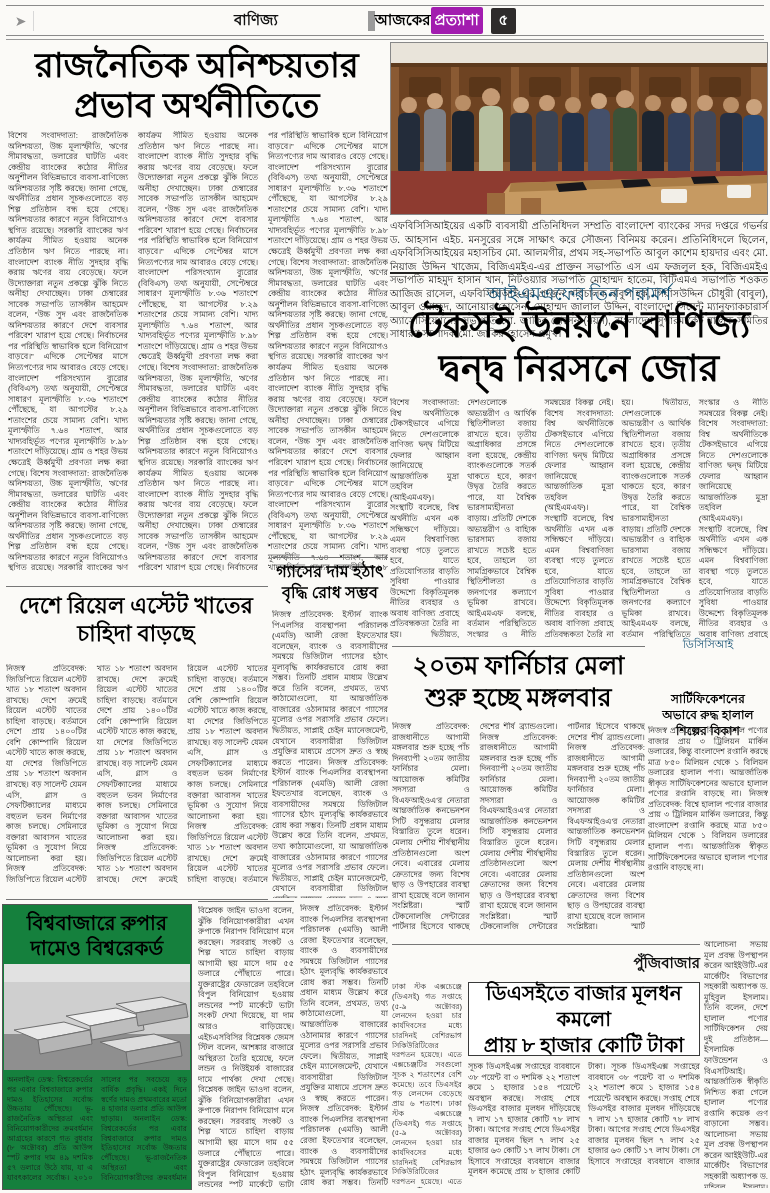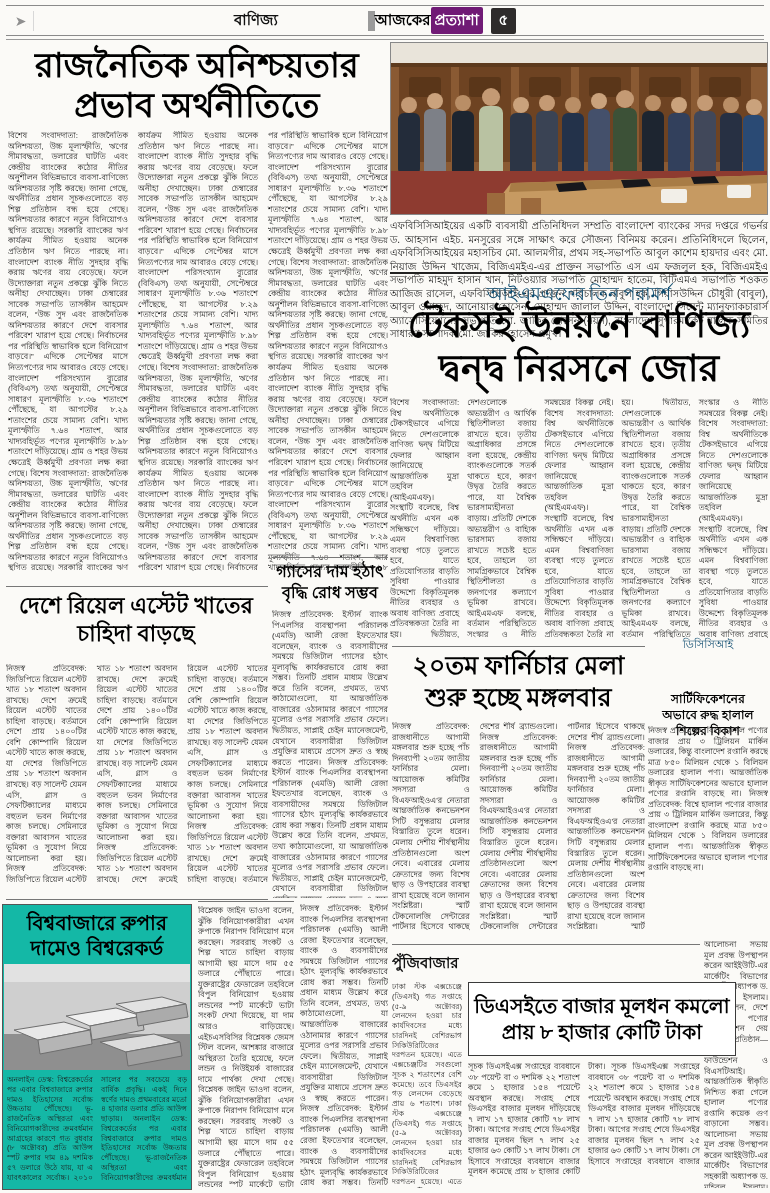--- a/index.html
+++ b/index.html
@@ -16,26 +16,26 @@
   .kicker{font-family:"Liberation Serif",serif;font-weight:400;text-align:center;color:#0c4a6e}
   
   .topbar{top:5px;left:6px;width:758px;height:31px;border-top:1px solid #8a8a8a;border-bottom:1px solid #8a8a8a;display:flex;align-items:center}
   .topbar2{top:39px;left:6px;width:758px;height:1px;background:#9a9a9a}
   .nav-arrow{width:26px;height:20px;margin-left:2px;color:#8f8f8f;font-size:14px;display:flex;align-items:center;justify-content:center;border-right:1px solid #d8d8d8}
   .section-label{font-weight:700;font-size:15px;margin-left:200px}
   .dateline{font-size:12.5px;margin-left:auto;color:#222}
   .mast{display:flex;align-items:center;margin-left:90px;}
   .mast-bar{width:7px;height:20px;background:#9a9a9a}
   .mast-black{font-weight:700;font-size:15px;color:#000}
-  .mast-red{font-weight:700;font-size:15px;color:#fff;background:#701a75;padding:1px 4px;border-radius:2px}
+  .mast-red{font-weight:700;font-size:15px;color:#fff;background:#a21caf;padding:1px 4px;border-radius:2px}
   .pagenum{width:25px;height:26px;background:#2e2b2b;color:#fff;font-weight:700;font-size:15px;display:flex;align-items:center;justify-content:center;margin-left:8px;border-radius:2px}
   .boxed{border:1.5px solid #3a3a3a;background:#fff}
   .photo-frame{border:1px solid #888;overflow:hidden;background:#7a4a28}
   .caption{font-size:10px;line-height:1.35;text-align:justify;color:#222}
-  .seclabel{font-weight:700;font-size:15px;text-align:left;font-family:"Liberation Serif",serif}
+  .seclabel{font-weight:700;font-size:15px;text-align:right;font-family:"Liberation Serif",serif}
 </style>
 </head>
 <body>
 
 <div class="abs topbar">
   <div class="nav-arrow">➤</div>
   <div class="section-label">বাণিজ্য</div>
   <div class="mast">
     <div class="mast-bar"></div>
     <span class="mast-black">আজকের</span>
@@ -169,21 +169,21 @@
 <div class="abs body-text" style="top:904px;left:300px;width:88px;height:284px">নিজস্ব প্রতিবেদক: ইস্টার্ন ব্যাংক পিএলসির ব্যবস্থাপনা পরিচালক (এমডি) আলী রেজা ইফতেখার বলেছেন, ব্যাংক ও ব্যবসায়ীদের সমন্বয়ে ডিজিটাল গ্যাসের হঠাৎ মূল্যবৃদ্ধি কার্যকরভাবে রোধ করা সম্ভব। তিনটি প্রধান মাধ্যম উল্লেখ করে তিনি বলেন, প্রথমত, তথ্য কাঠামোগুলো, যা আন্তর্জাতিক বাজারের ওঠানামার কারণে গ্যাসের মূল্যের ওপর সরাসরি প্রভাব ফেলে। দ্বিতীয়ত, সাপ্লাই চেইন ম্যানেজমেন্ট, যেখানে ব্যবসায়ীরা ডিজিটাল প্রযুক্তির মাধ্যমে প্রসেস দ্রুত ও স্বচ্ছ করতে পারেন। নিজস্ব প্রতিবেদক: ইস্টার্ন ব্যাংক পিএলসির ব্যবস্থাপনা পরিচালক (এমডি) আলী রেজা ইফতেখার বলেছেন, ব্যাংক ও ব্যবসায়ীদের সমন্বয়ে ডিজিটাল গ্যাসের হঠাৎ মূল্যবৃদ্ধি কার্যকরভাবে রোধ করা সম্ভব। তিনটি প্রধান মাধ্যম উল্লেখ করে তিনি বলেন, প্রথমত, তথ্য কাঠামোগুলো, যা আন্তর্জাতিক বাজারের ওঠানামার কারণে গ্যাসের মূল্যের ওপর সরাসরি প্রভাব ফেলে। দ্বিতীয়ত, সাপ্লাই চেইন ম্যানেজমেন্ট, যেখানে ব্যবসায়ীরা ডিজিটাল প্রযুক্তির মাধ্যমে প্রসেস দ্রুত ও স্বচ্ছ করতে পারেন।</div>
 
 <div class="abs rule" style="top:586px;left:6px;width:262px"></div>
 <div class="abs headline" style="top:592px;left:4px;width:264px;font-size:22px;line-height:1.25">
   <div>দেশে রিয়েল এস্টেট খাতের</div>
   <div>চাহিদা বাড়ছে</div>
 </div>
 <div class="abs body-text cols3" style="top:664px;left:6px;width:262px;height:230px">নিজস্ব প্রতিবেদক: জিডিপিতে রিয়েল এস্টেট খাত ১৮ শতাংশ অবদান রাখছে। দেশে ক্রমেই রিয়েল এস্টেট খাতের চাহিদা বাড়ছে। বর্তমানে দেশে প্রায় ১৪০০টির বেশি কোম্পানি রিয়েল এস্টেট খাতে কাজ করছে, যা দেশের জিডিপিতে প্রায় ১৮ শতাংশ অবদান রাখছে। বড় সালেন্ট যেমন এসি, গ্লাস ও সেফটিক্যালের মাধ্যমে বহুতল ভবন নির্মাণের কাজ চলছে। সেমিনারে বক্তারা আবাসন খাতের ভূমিকা ও সুযোগ নিয়ে আলোচনা করা হয়। নিজস্ব প্রতিবেদক: জিডিপিতে রিয়েল এস্টেট খাত ১৮ শতাংশ অবদান রাখছে। দেশে ক্রমেই রিয়েল এস্টেট খাতের চাহিদা বাড়ছে। বর্তমানে দেশে প্রায় ১৪০০টির বেশি কোম্পানি রিয়েল এস্টেট খাতে কাজ করছে, যা দেশের জিডিপিতে প্রায় ১৮ শতাংশ অবদান রাখছে। বড় সালেন্ট যেমন এসি, গ্লাস ও সেফটিক্যালের মাধ্যমে বহুতল ভবন নির্মাণের কাজ চলছে। সেমিনারে বক্তারা আবাসন খাতের ভূমিকা ও সুযোগ নিয়ে আলোচনা করা হয়। নিজস্ব প্রতিবেদক: জিডিপিতে রিয়েল এস্টেট খাত ১৮ শতাংশ অবদান রাখছে। দেশে ক্রমেই রিয়েল এস্টেট খাতের চাহিদা বাড়ছে। বর্তমানে দেশে প্রায় ১৪০০টির বেশি কোম্পানি রিয়েল এস্টেট খাতে কাজ করছে, যা দেশের জিডিপিতে প্রায় ১৮ শতাংশ অবদান রাখছে। বড় সালেন্ট যেমন এসি, গ্লাস ও সেফটিক্যালের মাধ্যমে বহুতল ভবন নির্মাণের কাজ চলছে। সেমিনারে বক্তারা আবাসন খাতের ভূমিকা ও সুযোগ নিয়ে আলোচনা করা হয়। নিজস্ব প্রতিবেদক: জিডিপিতে রিয়েল এস্টেট খাত ১৮ শতাংশ অবদান রাখছে। দেশে ক্রমেই রিয়েল এস্টেট খাতের চাহিদা বাড়ছে। বর্তমানে দেশে প্রায় ১৪০০টির বেশি কোম্পানি রিয়েল এস্টেট খাতে কাজ করছে, যা দেশের জিডিপিতে প্রায় ১৮ শতাংশ অবদান রাখছে। বড় সালেন্ট যেমন এসি, গ্লাস ও সেফটিক্যালের মাধ্যমে বহুতল ভবন নির্মাণের কাজ চলছে। সেমিনারে বক্তারা আবাসন খাতের ভূমিকা ও সুযোগ নিয়ে আলোচনা করা হয়। নিজস্ব প্রতিবেদক: জিডিপিতে রিয়েল এস্টেট খাত ১৮ শতাংশ অবদান রাখছে। দেশে ক্রমেই রিয়েল এস্টেট খাতের চাহিদা বাড়ছে। বর্তমানে দেশে প্রায় ১৪০০টির বেশি কোম্পানি রিয়েল এস্টেট খাতে কাজ করছে, যা দেশের জিডিপিতে প্রায় ১৮ শতাংশ অবদান রাখছে। বড় সালেন্ট যেমন এসি, গ্লাস ও সেফটিক্যালের মাধ্যমে বহুতল ভবন নির্মাণের কাজ চলছে। সেমিনারে বক্তারা আবাসন খাতের ভূমিকা ও সুযোগ নিয়ে আলোচনা করা হয়।</div>
 <div class="abs rule" style="top:899px;left:6px;width:262px"></div>
 
-<div class="abs" style="top:904px;left:2px;width:190px;height:286px;border:1px solid #555;background:#14b8a6">
+<div class="abs" style="top:904px;left:2px;width:190px;height:286px;border:1px solid #555;background:#15803d">
   <div class="headline" style="margin-top:6px;font-size:20px;line-height:1.25">
     <div>বিশ্ববাজারে রুপার</div>
     <div>দামেও বিশ্বরেকর্ড</div>
   </div>
   <svg width="186" height="106" viewBox="0 0 186 106" style="display:block;margin:3px auto 0">
     <rect width="186" height="106" fill="#cfcfcf"></rect>
     <rect y="70" width="186" height="36" fill="#8f8f8f"></rect>
     <g stroke="#6e6e6e" stroke-width="1">
       <polygon points="10,66 60,58 86,66 34,76" fill="#e8e8e8"></polygon>
       <polygon points="34,76 86,66 88,80 36,90" fill="#b5b5b5"></polygon>
@@ -213,17 +213,17 @@
   <div>সার্টিফিকেশনের</div>
   <div>অভাবে রুদ্ধ হালাল</div>
   <div>শিল্পের বিকাশ</div>
 </div>
 <div class="abs body-text" style="top:726px;left:648px;width:120px;height:210px">নিজস্ব প্রতিবেদক: বিশ্বে হালাল পণ্যের বাজার প্রায় ৩ ট্রিলিয়ন মার্কিন ডলারের, কিন্তু বাংলাদেশ রপ্তানি করছে মাত্র ৮৫০ মিলিয়ন থেকে ১ বিলিয়ন ডলারের হালাল পণ্য। আন্তর্জাতিক স্বীকৃত সার্টিফিকেশনের অভাবে হালাল পণ্যের রপ্তানি বাড়ছে না। নিজস্ব প্রতিবেদক: বিশ্বে হালাল পণ্যের বাজার প্রায় ৩ ট্রিলিয়ন মার্কিন ডলারের, কিন্তু বাংলাদেশ রপ্তানি করছে মাত্র ৮৫০ মিলিয়ন থেকে ১ বিলিয়ন ডলারের হালাল পণ্য। আন্তর্জাতিক স্বীকৃত সার্টিফিকেশনের অভাবে হালাল পণ্যের রপ্তানি বাড়ছে না।</div>
 <div class="abs body-text" style="top:940px;left:704px;width:64px;height:248px">আলোচনা সভায় মূল প্রবন্ধ উপস্থাপন করেন আইইউটি-এর মার্কেটিং বিভাগের সহকারী অধ্যাপক ড. মুহিবুল ইসলাম। তিনি বলেন, দেশে হালাল পণ্যের সার্টিফিকেশন দেয় দুই প্রতিষ্ঠান—ইসলামিক ফাউন্ডেশন ও বিএসটিআই। আন্তর্জাতিক স্বীকৃতি নিশ্চিত করা গেলে হালাল পণ্যের রপ্তানি কয়েক গুণ বাড়ানো সম্ভব। আলোচনা সভায় মূল প্রবন্ধ উপস্থাপন করেন আইইউটি-এর মার্কেটিং বিভাগের সহকারী অধ্যাপক ড. মুহিবুল ইসলাম। তিনি বলেন, দেশে হালাল পণ্যের সার্টিফিকেশন দেয় দুই প্রতিষ্ঠান—ইসলামিক ফাউন্ডেশন ও বিএসটিআই। আন্তর্জাতিক স্বীকৃতি নিশ্চিত করা গেলে হালাল পণ্যের রপ্তানি কয়েক গুণ বাড়ানো সম্ভব।</div>
 
 <div class="abs rule" style="top:944px;left:392px;width:308px"></div>
 <div class="abs seclabel" style="top:951px;left:392px;width:308px">পুঁজিবাজার</div>
 <div class="abs body-text body-sm" style="top:982px;left:392px;width:70px;height:206px">ঢাকা স্টক এক্সচেঞ্জে (ডিএসই) গত সপ্তাহে (৫-৯ অক্টোবর) লেনদেন হওয়া চার কার্যদিবসের মধ্যে চারদিনই বেশিরভাগ সিকিউরিটিজের দরপতন হয়েছে। এতে এক্সচেঞ্জটির সবগুলো সূচক ২ শতাংশের বেশি কমেছে। তবে ডিএসইর গড় লেনদেন বেড়েছে প্রায় ৬ শতাংশ। ঢাকা স্টক এক্সচেঞ্জে (ডিএসই) গত সপ্তাহে (৫-৯ অক্টোবর) লেনদেন হওয়া চার কার্যদিবসের মধ্যে চারদিনই বেশিরভাগ সিকিউরিটিজের দরপতন হয়েছে। এতে এক্সচেঞ্জটির সবগুলো সূচক ২ শতাংশের বেশি কমেছে। তবে ডিএসইর গড় লেনদেন বেড়েছে প্রায় ৬ শতাংশ।</div>
-<div class="abs boxed headline" style="top:982px;left:468px;width:268px;height:74px;font-size:20px;line-height:1.3;display:flex;flex-direction:column;justify-content:center">
+<div class="abs boxed headline" style="top:982px;left:468px;width:232px;height:74px;font-size:20px;line-height:1.3;display:flex;flex-direction:column;justify-content:center">
   <div>ডিএসইতে বাজার মূলধন কমলো</div>
   <div>প্রায় ৮ হাজার কোটি টাকা</div>
 </div>
 <div class="abs body-text cols2" style="top:1062px;left:468px;width:232px;height:126px">সূচক ডিএসইএক্স সপ্তাহের ব্যবধানে ৩৮ পয়েন্ট বা ৩ দশমিক ২২ শতাংশ কমে ১ হাজার ১৫৪ পয়েন্টে অবস্থান করছে। সপ্তাহ শেষে ডিএসইর বাজার মূলধন দাঁড়িয়েছে ৭ লাখ ১৭ হাজার কোটি ৭৮ লাখ টাকা। আগের সপ্তাহ শেষে ডিএসইর বাজার মূলধন ছিল ৭ লাখ ২৫ হাজার ৬৩ কোটি ১৭ লাখ টাকা। সে হিসাবে সপ্তাহের ব্যবধানে বাজার মূলধন কমেছে প্রায় ৮ হাজার কোটি টাকা। সূচক ডিএসইএক্স সপ্তাহের ব্যবধানে ৩৮ পয়েন্ট বা ৩ দশমিক ২২ শতাংশ কমে ১ হাজার ১৫৪ পয়েন্টে অবস্থান করছে। সপ্তাহ শেষে ডিএসইর বাজার মূলধন দাঁড়িয়েছে ৭ লাখ ১৭ হাজার কোটি ৭৮ লাখ টাকা। আগের সপ্তাহ শেষে ডিএসইর বাজার মূলধন ছিল ৭ লাখ ২৫ হাজার ৬৩ কোটি ১৭ লাখ টাকা। সে হিসাবে সপ্তাহের ব্যবধানে বাজার মূলধন কমেছে প্রায় ৮ হাজার কোটি টাকা।</div>
 
 </body></html>

